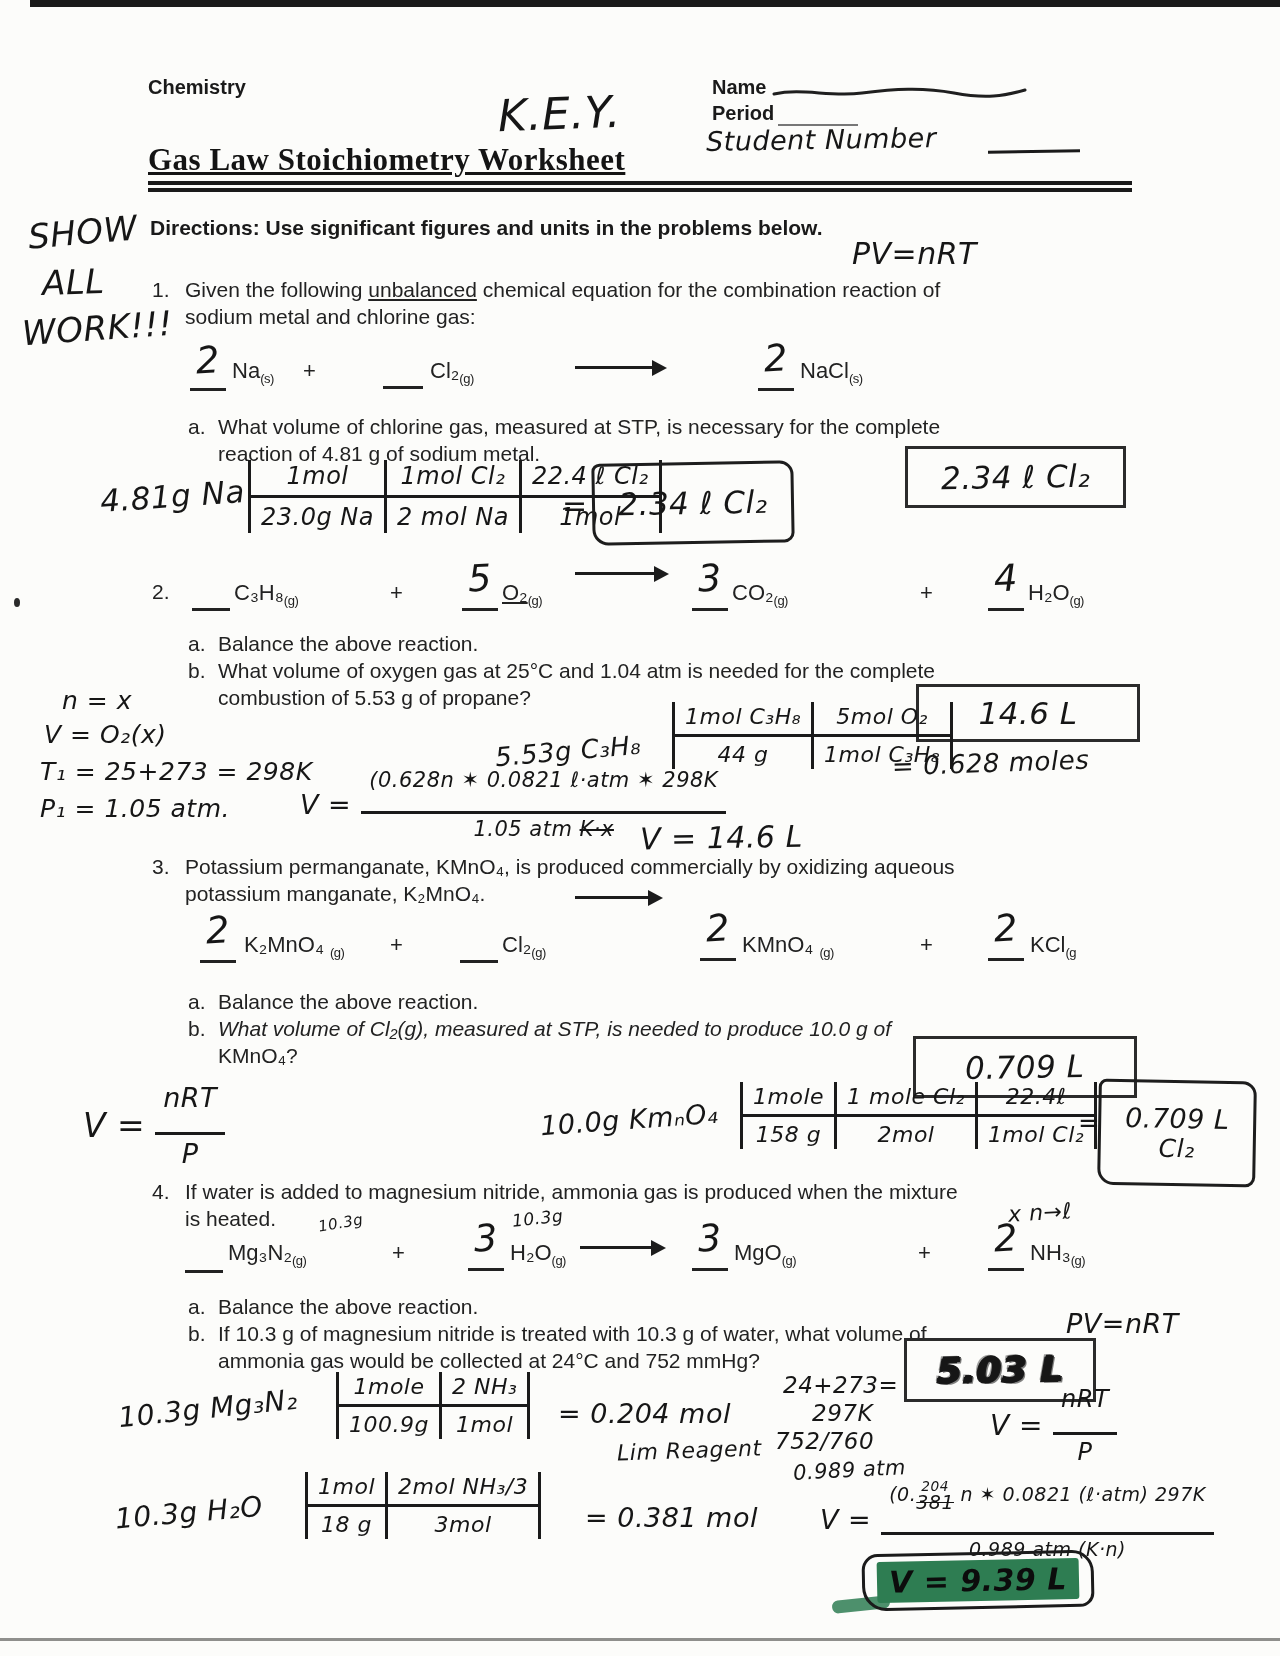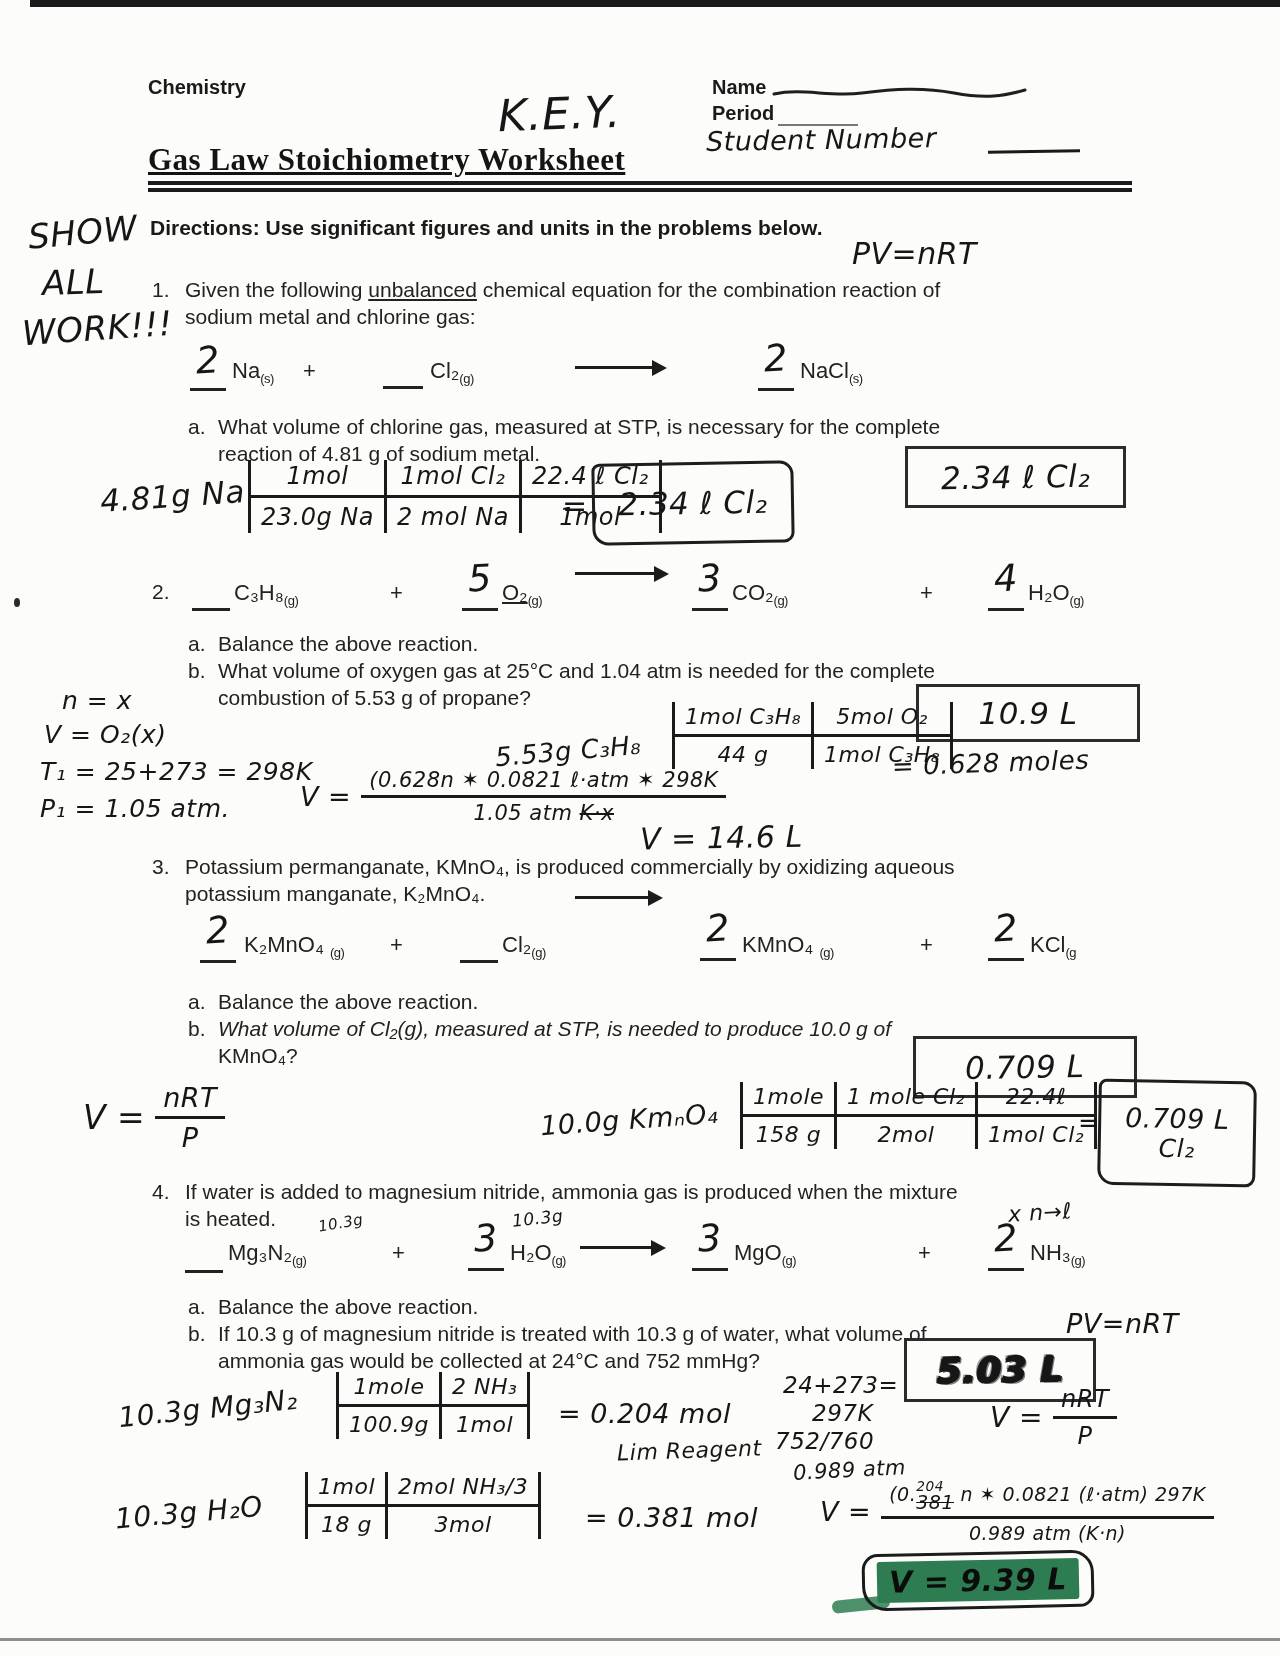--- a/index.html
+++ b/index.html
@@ -23,25 +23,25 @@
   .slot .d{font-size:37px;line-height:1.05;display:inline-block;transform:rotate(-3deg);}
   .ansbox{position:absolute;border:3px solid #2b2b2b;display:flex;align-items:center;justify-content:center;background:transparent;}
   .hdbox{position:absolute;border:3px solid #1d1d1d;border-radius:8px 14px 10px 16px;
          display:flex;flex-direction:column;align-items:center;justify-content:center;transform:rotate(-1deg);}
   .dimtable{position:absolute;display:flex;align-items:center;}
   .dimtable .cell{display:flex;flex-direction:column;text-align:center;border-left:3px solid #1a1a1a;}
   .dimtable .cell:last-child{border-right:3px solid #1a1a1a;}
   .dimtable .cell .t{padding:2px 10px 5px;border-bottom:3px solid #1a1a1a;}
   .dimtable .cell .b{padding:5px 10px 2px;}
   .frac{display:inline-flex;flex-direction:column;text-align:center;vertical-align:middle;}
-  .frac .fn{border-bottom:3px solid #1a1a1a;padding:0 8px 3px;}
+  .frac .fn{border-bottom:3px solid #1a1a1a;padding:0 8px 19px;}
   .frac .fd{padding-top:3px;}
   .vcalc{position:absolute;display:flex;align-items:center;gap:10px;}
   .strike{text-decoration:line-through;}
-  .corr{display:inline-flex;flex-direction:column;align-items:flex-start;vertical-align:middle;}
+  .corr{display:inline-flex;flex-direction:column;align-items:center;vertical-align:middle;}
   .corr .cc{font-size:0.72em;margin-bottom:-3px;}
   .scribble{font-weight:bold;letter-spacing:1px;
     text-shadow:1.5px 0 #1a1a1a,-1.5px 1px #1a1a1a,0 -1px #1a1a1a,2.5px 1.5px 0 rgba(26,26,26,.55),-2px -1.5px 0 rgba(26,26,26,.4);}
   .hlwrap{position:absolute;border:3px solid #1b1b1b;border-radius:16px 22px 14px 24px;
           padding:5px 12px;transform:rotate(-1.2deg);}
   .hlbar{background:#2e7d52;padding:3px 12px;border-radius:3px;}
   .hlstreak{position:absolute;background:#2e7d52;opacity:.85;border-radius:6px;}
 </style>
 </head>
 <body>
@@ -134,21 +134,21 @@
   <span class="abs pr" style="left:188px;top:659px;">b.</span>
   <span class="abs pr" style="left:218px;top:659px;">What volume of oxygen gas at 25°C and 1.04 atm is needed for the complete</span>
   <span class="abs pr" style="left:218px;top:686px;">combustion of 5.53 g of propane?</span>
 
   <span class="abs hw" style="left:62px;top:686px;font-size:25px;">n = x</span>
   <span class="abs hw" style="left:44px;top:720px;font-size:25px;">V = O₂(x)</span>
   <span class="abs hw" style="left:40px;top:757px;font-size:25px;">T₁ = 25+273 = 298K</span>
   <span class="abs hw" style="left:40px;top:794px;font-size:25px;">P₁ = 1.05 atm.</span>
 
   <div class="ansbox" style="left:916px;top:684px;width:218px;height:52px;">
-    <span class="hw" style="font-size:31px;">10.9 L</span>
+    <span class="hw" style="font-size:31px;">14.6 L</span>
   </div>
 
   <span class="abs hw" style="left:495px;top:736px;font-size:26px;transform:rotate(-5deg);">5.53g C₃H₈</span>
   <div class="dimtable hw" style="left:672px;top:702px;font-size:22px;">
     <div class="cell">
         <span class="t">1mol C₃H₈</span>
         <span class="b">44 g</span>
       </div>
     <div class="cell">
         <span class="t">5mol O₂</span>

